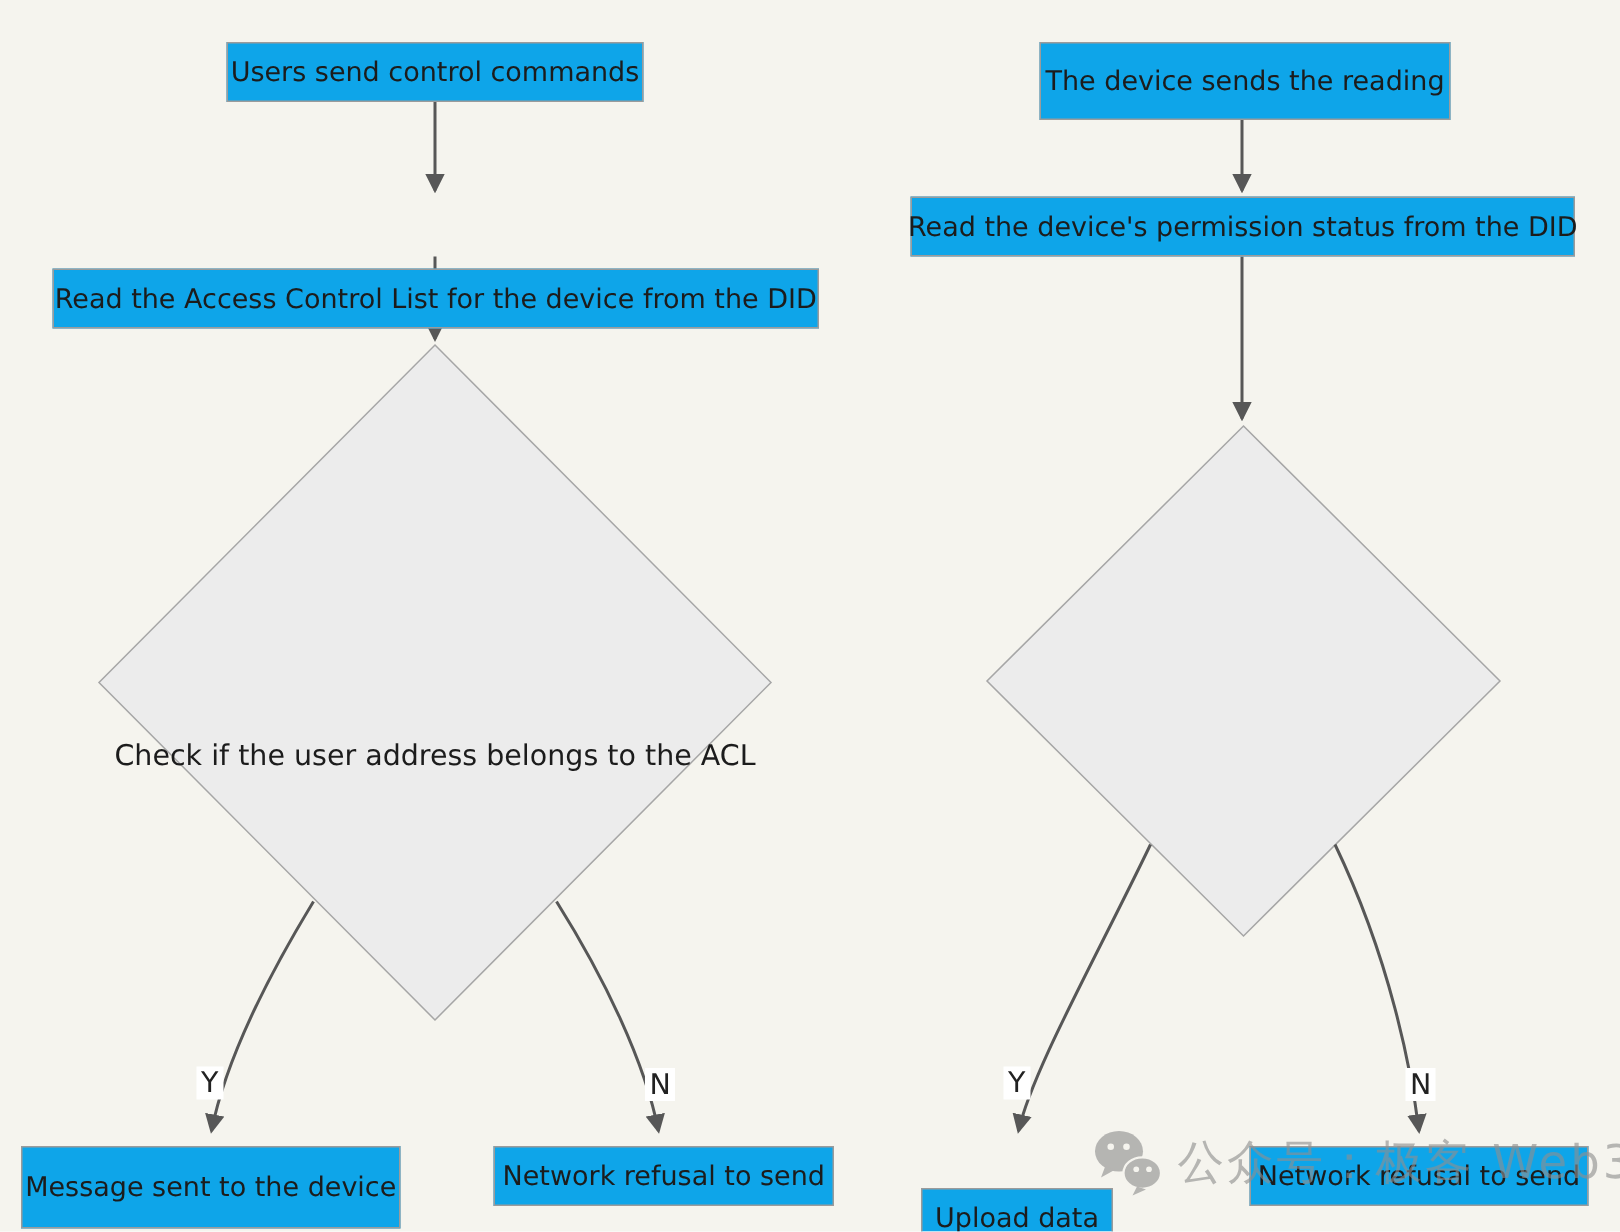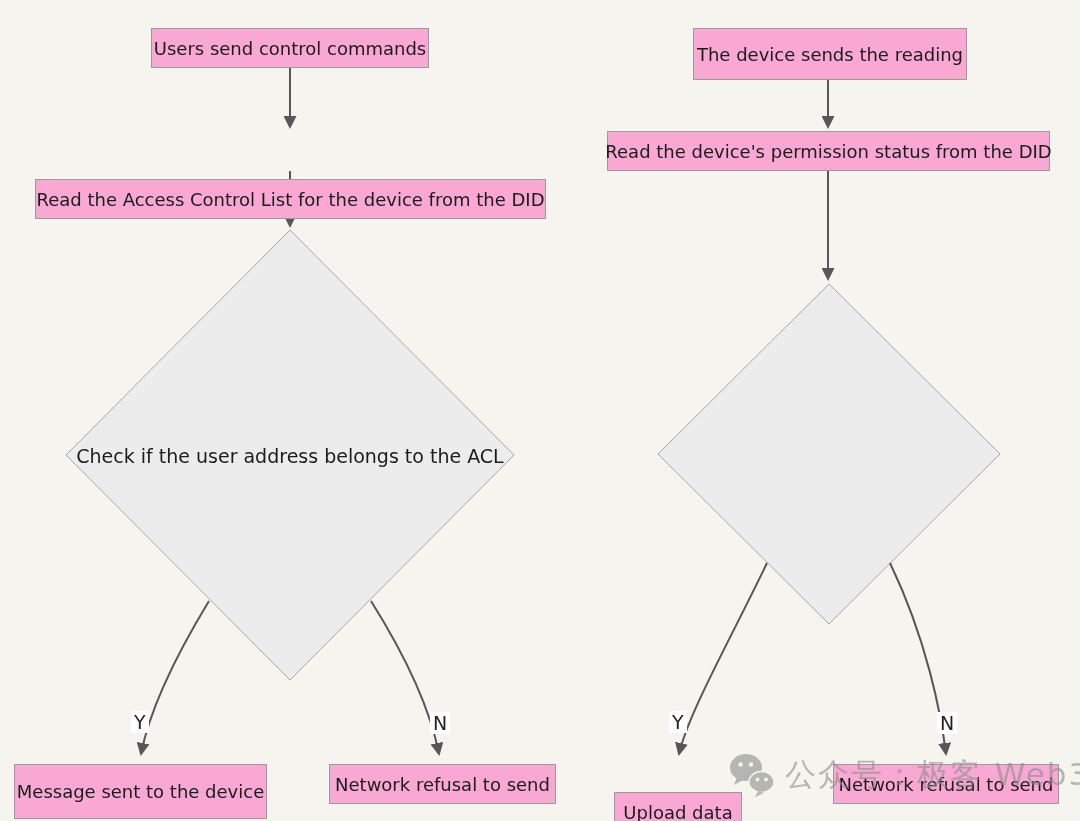--- a/index.html
+++ b/index.html
@@ -15,37 +15,38 @@
     overflow: hidden;
   }
   .layer {
     position: absolute;
     left: 0; top: 0;
     width: 1080px; height: 821px;
   }
   .node {
     position: absolute;
     box-sizing: border-box;
-    background: #f9a8d4;
+    background: #0ea5e9;
     border: 1px solid #9b9b9b;
     color: #1c1c1c;
     font-size: 18px;
     display: flex;
     align-items: center;
     justify-content: center;
     white-space: nowrap;
     z-index: 2;
   }
   .decision-label {
     position: absolute;
     color: #1c1c1c;
     font-size: 19px;
     text-align: center;
     white-space: nowrap;
     z-index: 2;
+    margin-top: 48px;
   }
   .edge-label {
     position: absolute;
     color: #222222;
     font-size: 19px;
     background: #ffffff;
     padding: 0 3px;
     line-height: 22px;
     z-index: 2;
   }

